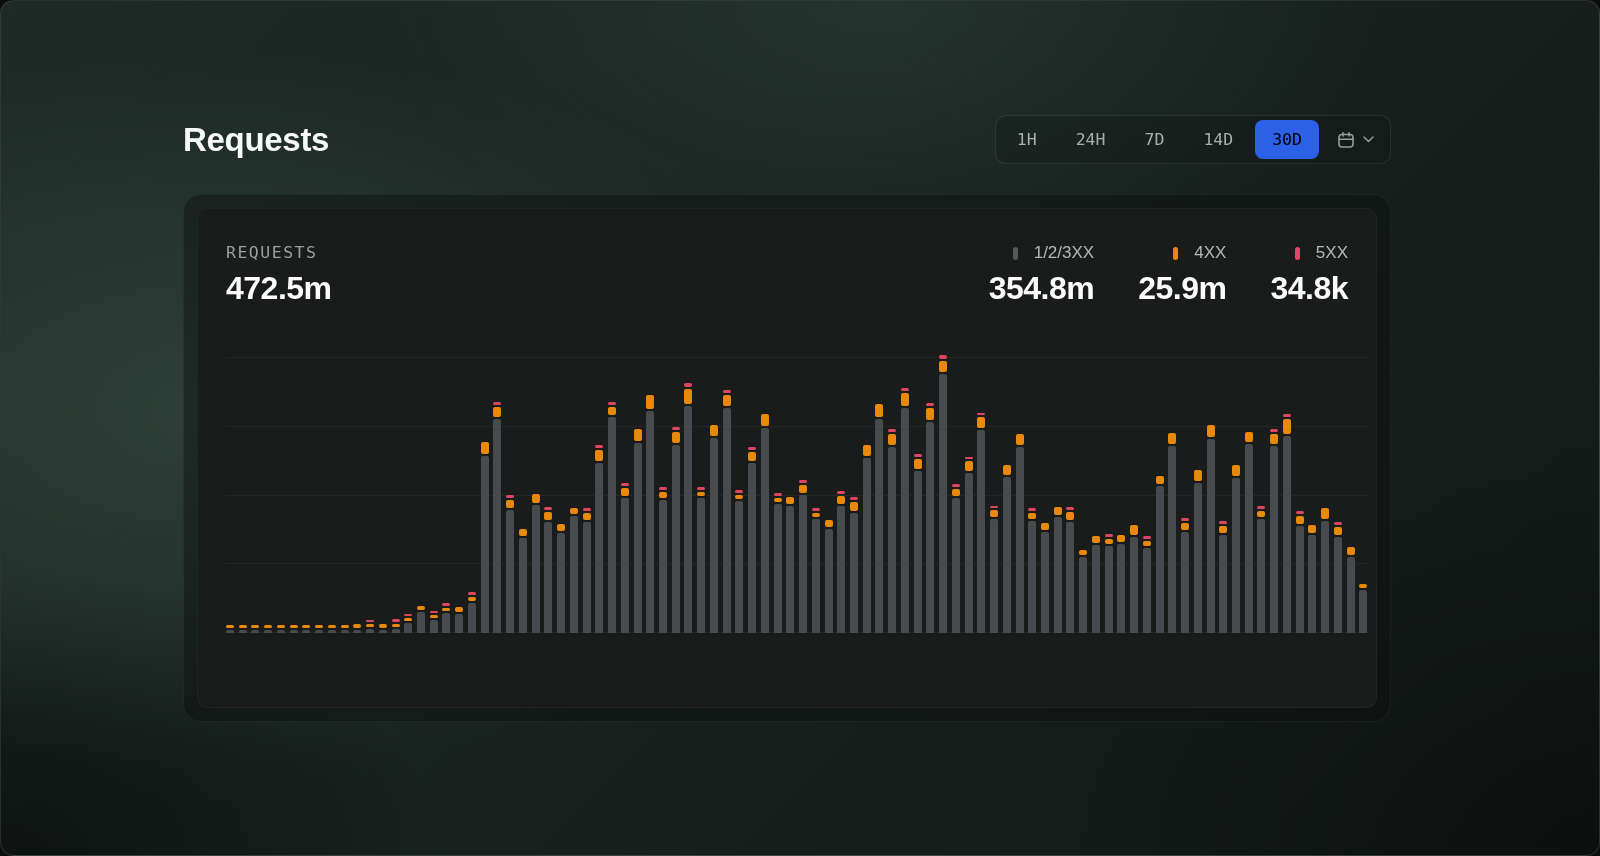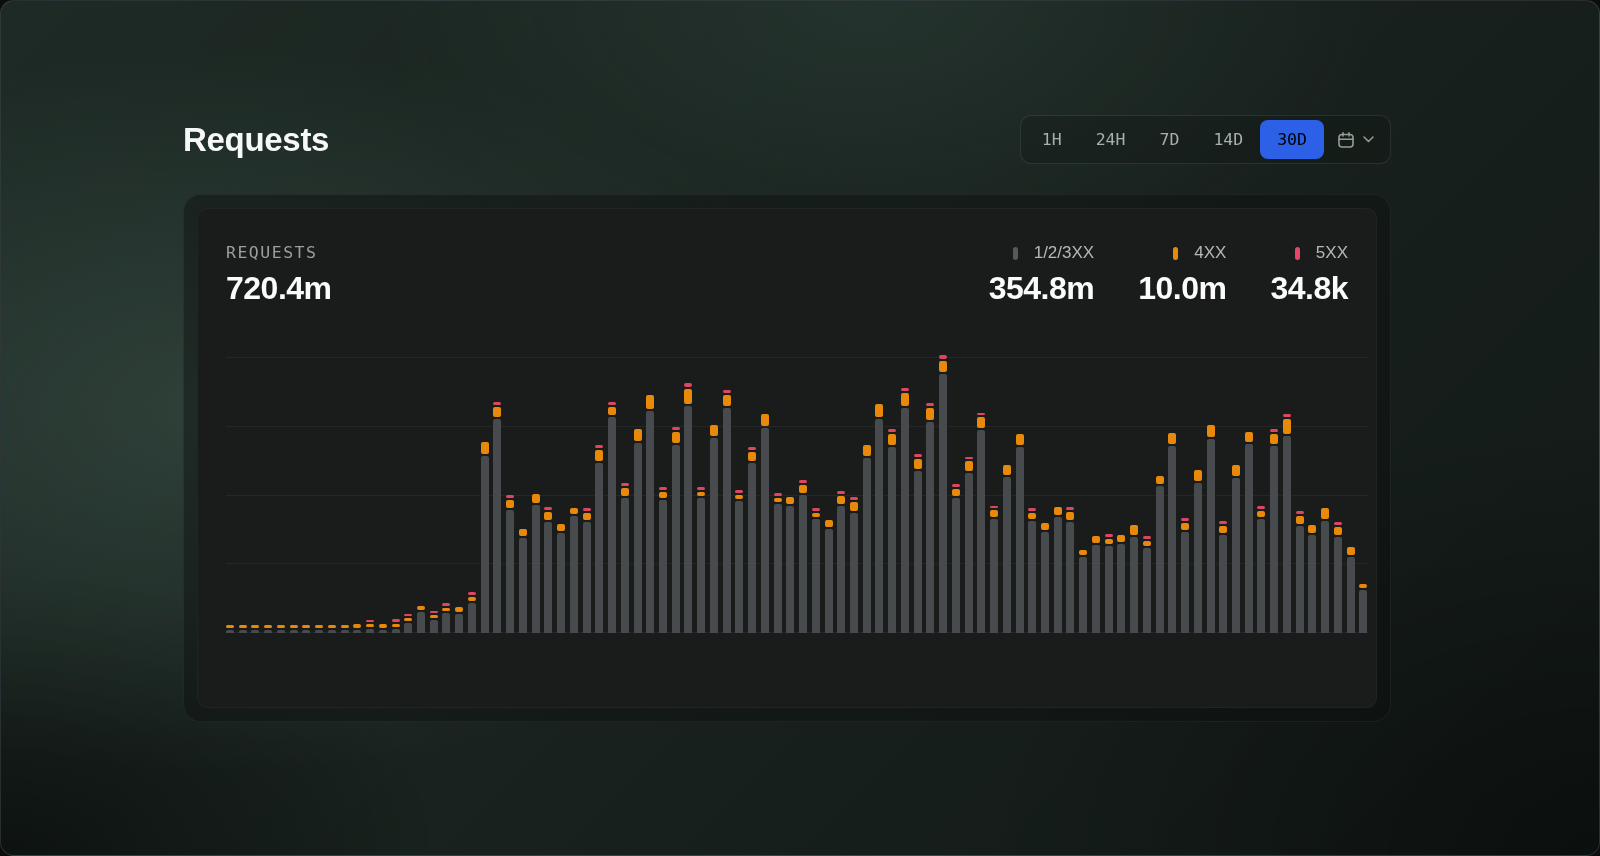--- a/index.html
+++ b/index.html
@@ -21,21 +21,21 @@
 
   
   .header-row {
     margin-top: 114px;
     display: flex; align-items: center; justify-content: space-between;
   }
   .page-title {
     color: #f7f8f8; font-size: 33px; font-weight: 700; letter-spacing: -0.3px;
   }
   .range-controls {
-    display: flex; align-items: center; 
+    display: flex; align-items: center; gap: 5px;
     border: 1px solid rgba(255,255,255,0.09);
     background: rgba(10,12,11,0.18);
     border-radius: 11px; padding: 4px; height: 49px;
   }
   .range-btn {
     font-family: "DejaVu Sans Mono", monospace;
     font-size: 16.5px; color: #a7afac;
     background: transparent; border: none; cursor: pointer;
     height: 39px; padding: 0 17px; border-radius: 8px;
     display: flex; align-items: center;
@@ -130,37 +130,37 @@
         </button>
       </div>
     </div>
 
     <div class="card-outer">
       <div class="card">
 
         <div class="card-head">
           <div>
             <div class="metric-label">REQUESTS</div>
-            <div class="metric-value">720.4m</div>
+            <div class="metric-value">472.5m</div>
           </div>
 
           <div class="legend">
             <div class="legend-stat">
               <div class="legend-top">
                 <span class="legend-marker" style="background: rgb(85, 89, 91);"></span>
                 <span class="legend-label">1/2/3XX</span>
               </div>
               <div class="legend-value">354.8m</div>
             </div>
             <div class="legend-stat">
               <div class="legend-top">
                 <span class="legend-marker" style="background: rgb(232, 137, 12);"></span>
                 <span class="legend-label">4XX</span>
               </div>
-              <div class="legend-value">10.0m</div>
+              <div class="legend-value">25.9m</div>
             </div>
             <div class="legend-stat">
               <div class="legend-top">
                 <span class="legend-marker" style="background: rgb(232, 67, 106);"></span>
                 <span class="legend-label">5XX</span>
               </div>
               <div class="legend-value">34.8k</div>
             </div>
           </div>
         </div>

